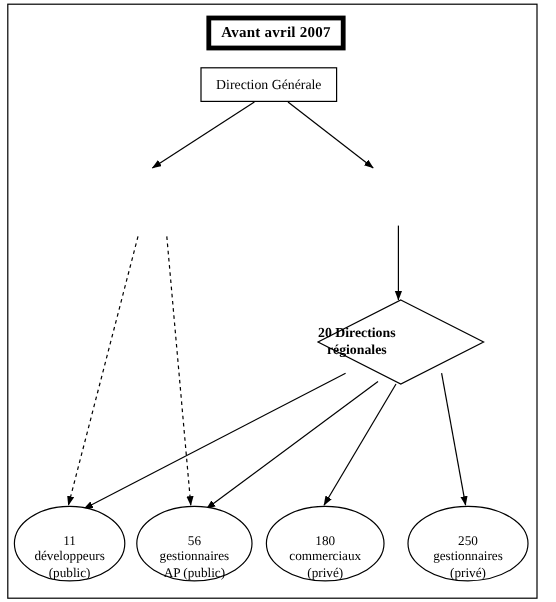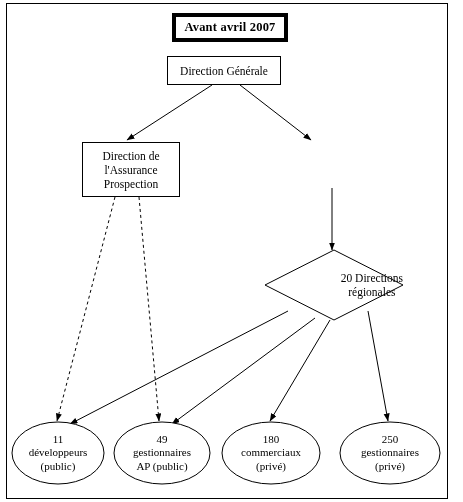--- a/index.html
+++ b/index.html
@@ -7,23 +7,23 @@
   #canvas{position:relative;width:458px;height:502px;background:#ffffff;overflow:hidden;}
   #frame{position:absolute;left:6px;top:3px;width:442px;height:496px;border:1px solid #000;box-sizing:border-box;}
   #svg-layer{position:absolute;left:0;top:0;width:463px;height:502px;}
   .node{position:absolute;box-sizing:border-box;display:flex;align-items:center;justify-content:center;text-align:center;background:#ffffff;}
   .boxnode{border:1px solid #000;}
   .title-box{position:absolute;left:172px;top:13px;width:116px;height:29px;border:4px solid #000;background:#fff;display:flex;align-items:center;justify-content:center;box-sizing:border-box;}
   .title-box span{font-weight:bold;font-size:12.5px;letter-spacing:.2px;white-space:nowrap;}
   .lbl{font-size:11.5px;line-height:14px;white-space:pre-line;}
   .lbl-sm{font-size:11px;line-height:13.5px;white-space:pre-line;}
   .diamond-wrap{position:absolute;left:265px;top:250px;width:138px;height:70px;}
-  .diamond-text{position:absolute;left:0;top:0;width:138px;height:70px;display:flex;align-items:center;justify-content:flex-end;text-align:center;}
+  .diamond-text{position:absolute;left:0;top:0;width:138px;height:70px;display:flex;align-items:center;justify-content:flex-start;text-align:center;font-weight:bold;}
   .ellipse-wrap{position:absolute;}
-  .ellipse-text{position:absolute;left:0;top:0;width:100%;height:100%;display:flex;align-items:center;justify-content:center;text-align:center;}
+  .ellipse-text{position:absolute;left:0;top:12px;width:100%;height:100%;display:flex;align-items:center;justify-content:center;text-align:center;}
 </style>
 </head>
 <body>
 
 <div id="canvas">
 
   <div id="frame"></div>
 
   <svg id="svg-layer" viewBox="0 0 463 502" xmlns="http://www.w3.org/2000/svg">
     <defs>
@@ -59,45 +59,40 @@
   </svg>
 
   <div class="title-box">
     <span>Avant avril 2007</span>
   </div>
 
   <div class="node boxnode" style="left:167px;top:56px;width:114px;height:29px;">
     <span class="lbl">Direction Générale</span>
   </div>
 
-  <div class="node boxnode" style="left:82px;top:142px;width:98px;height:55px;">
-    <span class="lbl">Direction de
-l'Assurance
-Prospection</span>
-  </div>
 
 
   <div class="diamond-wrap">
     <div class="diamond-text">
       <span class="lbl">20 Directions
 régionales</span>
     </div>
   </div>
 
   <div class="ellipse-wrap" style="left:12px;top:422px;width:92px;height:62px;">
     <div class="ellipse-text">
       <span class="lbl-sm">11
 développeurs
 (public)</span>
     </div>
   </div>
 
   <div class="ellipse-wrap" style="left:114px;top:422px;width:96px;height:62px;">
     <div class="ellipse-text">
-      <span class="lbl-sm">49
+      <span class="lbl-sm">56
 gestionnaires
 AP (public)</span>
     </div>
   </div>
 
   <div class="ellipse-wrap" style="left:222px;top:422px;width:98px;height:62px;font-family:Liberation Serif, serif;">
     <div class="ellipse-text">
       <span class="lbl-sm">180
 commerciaux
 (privé)</span>

